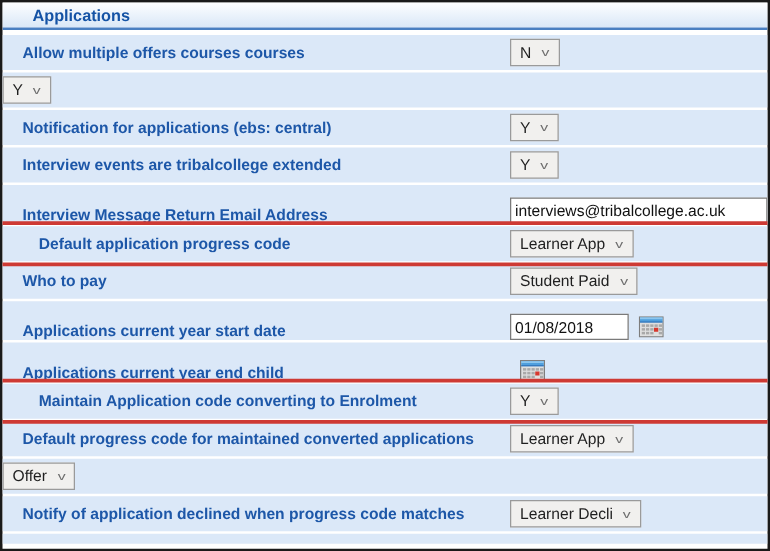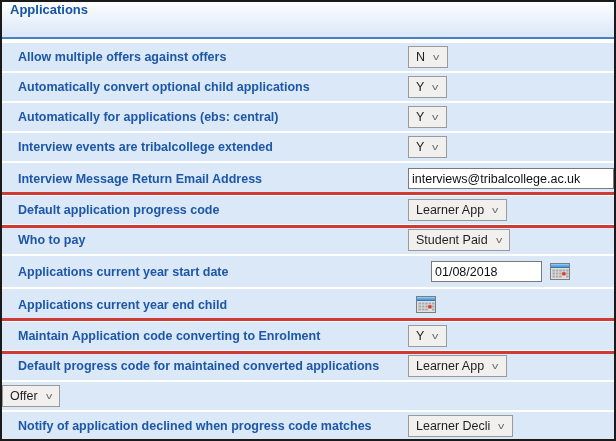--- a/index.html
+++ b/index.html
@@ -16,48 +16,49 @@
     background: #ffffff;
   }
   .panel {
     width: 616px;
     height: 441px;
     border: 2px solid #1a1a1a;
     background: #ffffff;
     overflow: hidden;
   }
   .panel-header {
-    height: 37px;
+    height: 22px;
     display: flex;
-    align-items: flex-start;
-    padding-left: 8px;
+    align-items: center;
+    padding-left: 24px;
     background: linear-gradient(#fdfeff, #d9e7f7);
     border-bottom: 2px solid var(--header-rule);
   }
   .panel-title {
     color: var(--header-blue);
     font-size: 13px;
     font-weight: bold;
   }
   .rows {
     padding-top: 4px;
   }
   .row {
     height: 28px;
     background: var(--row-background);
     display: flex;
     align-items: center;
     margin-bottom: 2px;
     position: relative;
   }
-  .row.tall { height: 31px; }
+  .row.tall { height: 31px; align-items: flex-end; }
   .row.highlighted {
     outline: 3px solid var(--highlight-red);
     outline-offset: 1px;
     z-index: 2;
+    padding-left: 13px;
   }
   .row-label {
     flex: 1;
     padding-left: 16px;
     color: var(--label-blue);
     font-size: 12.5px;
     font-weight: bold;
     white-space: nowrap;
     overflow: hidden;
   }
@@ -90,21 +91,21 @@
   .text-input {
     height: 21px;
     border: 1px solid #7a7a7a;
     background: #ffffff;
     font-family: "Liberation Sans", sans-serif;
     font-size: 12.5px;
     color: #111111;
     padding: 0 3px;
   }
   .text-input.email { width: 240px; }
-  .text-input.date  { width: 111px; margin-left: 23px; }
+  .text-input.date  { width: 95px; }
   .calendar-btn {
     margin-left: 8px;
     width: 20px;
     height: 17px;
     display: inline-flex;
     cursor: pointer;
   }
   .bottom-strip {
     height: 8px;
     background: var(--row-background);
@@ -112,39 +113,38 @@
 </style>
 </head>
 <body>
 
 <div class="panel">
   <div class="panel-header">
     <span class="panel-title">Applications</span>
   </div>
   <div class="rows">
       <div class="row">
-        <span class="row-label">Allow multiple offers against offers</span>
+        <span class="row-label">Allow multiple offers courses courses</span>
         <div class="row-control">
           <div class="dropdown">
             <span>N</span>
             <span class="chevron">v</span>
           </div>
         </div>
       </div>
       <div class="row">
-        <span class="row-label">Automatically convert optional child applications</span>
-        <div class="row-control">
-          <div class="dropdown">
-            <span>Y</span>
-            <span class="chevron">v</span>
-          </div>
-        </div>
-      </div>
-      <div class="row">
-        <span class="row-label">Automatically for applications (ebs: central)</span>
+        <div class="row-control">
+          <div class="dropdown">
+            <span>Y</span>
+            <span class="chevron">v</span>
+          </div>
+        </div>
+      </div>
+      <div class="row">
+        <span class="row-label">Notification for applications (ebs: central)</span>
         <div class="row-control">
           <div class="dropdown">
             <span>Y</span>
             <span class="chevron">v</span>
           </div>
         </div>
       </div>
       <div class="row">
         <span class="row-label">Interview events are tribalcollege extended</span>
         <div class="row-control">

